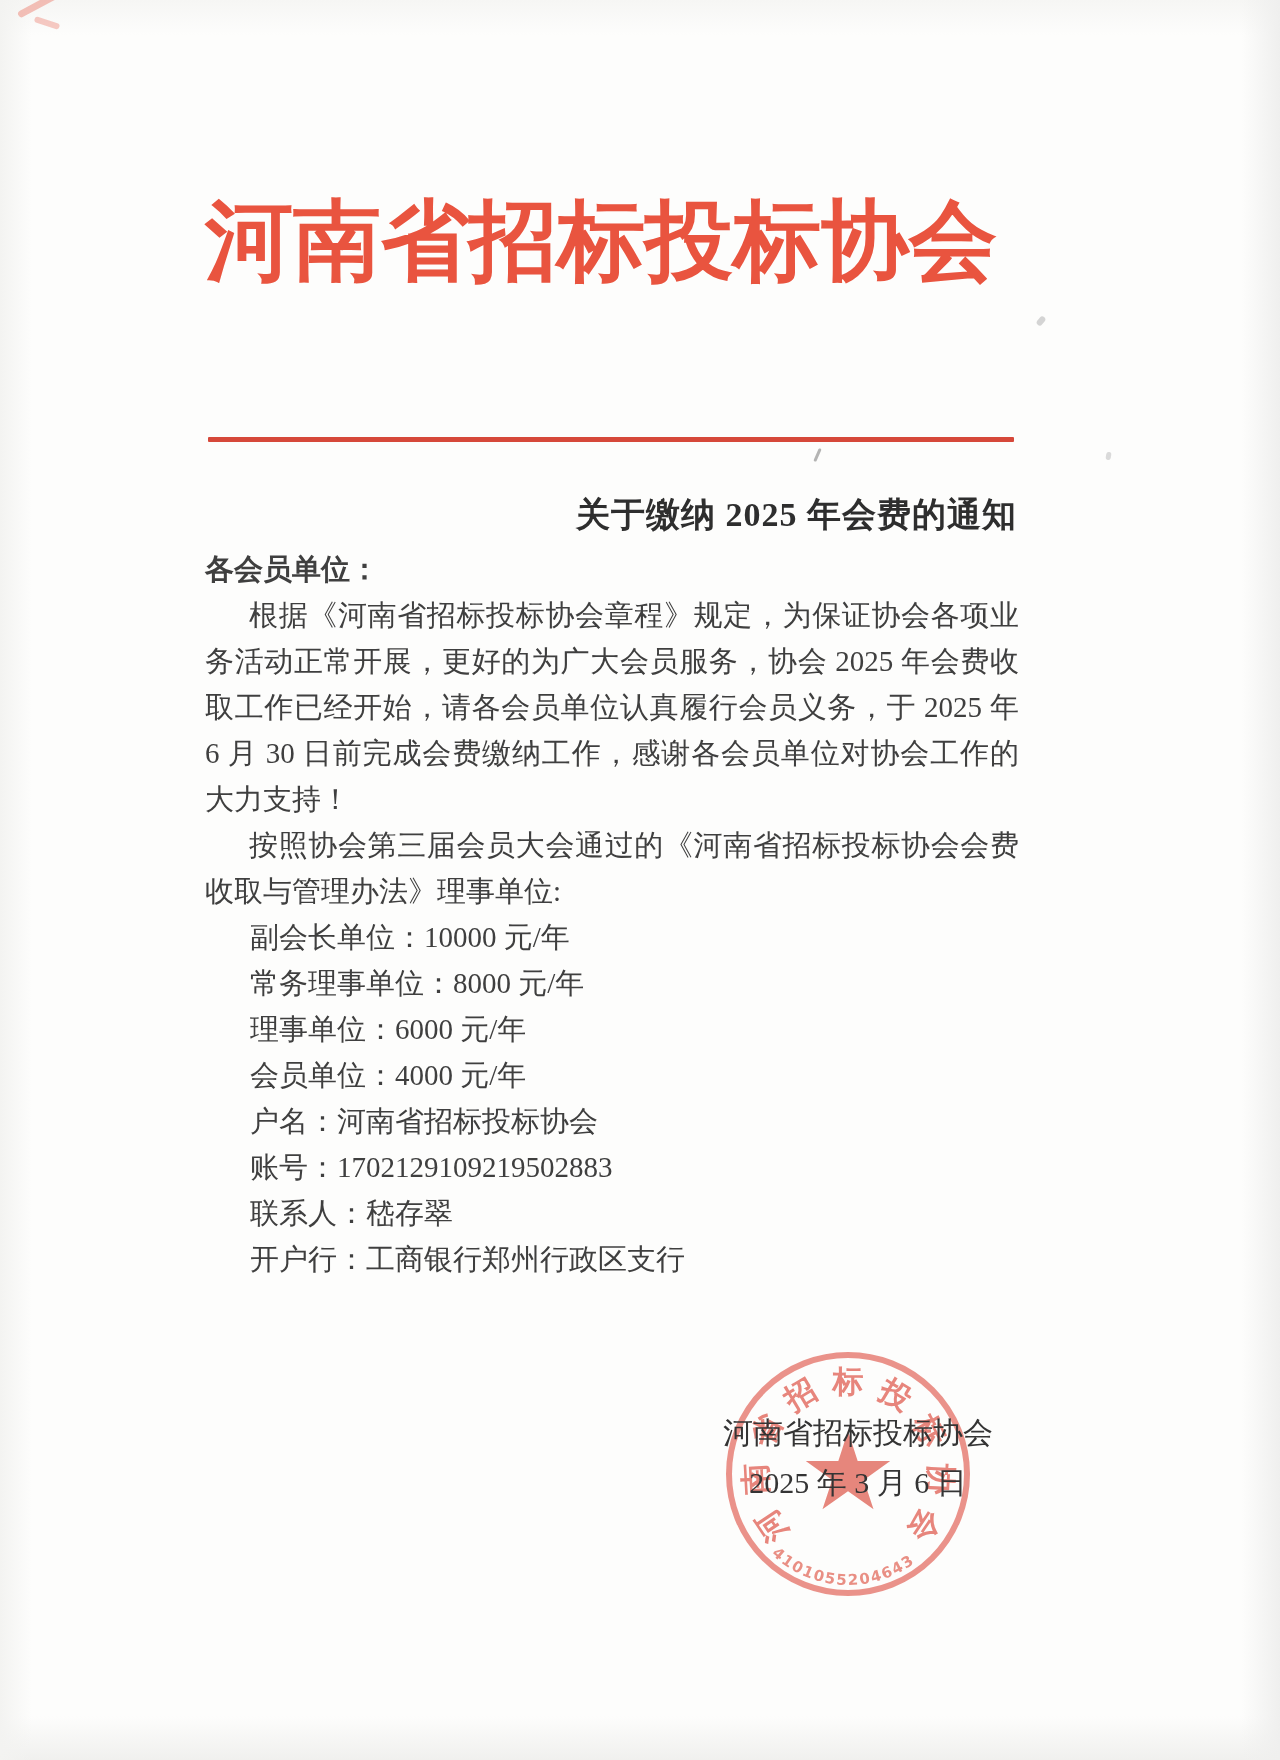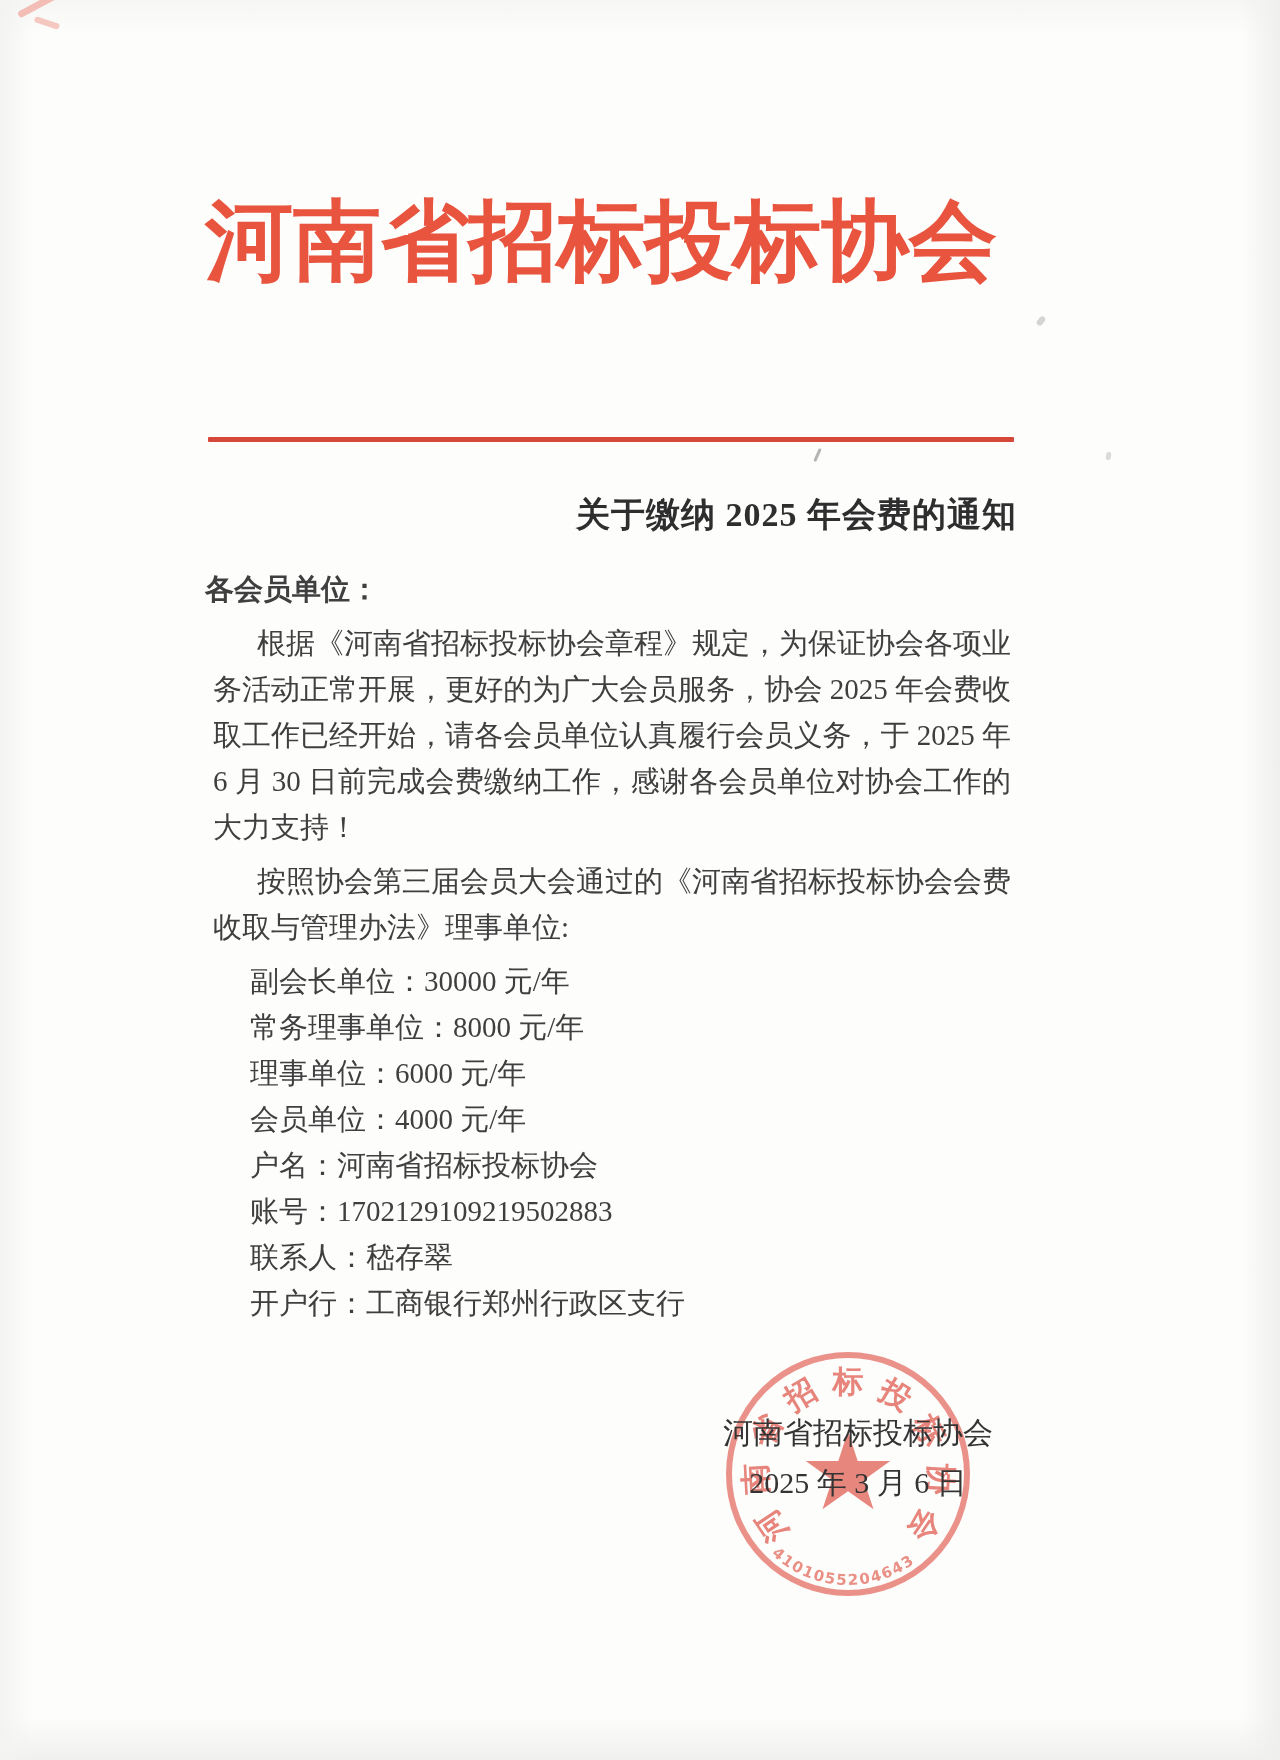--- a/index.html
+++ b/index.html
@@ -23,26 +23,26 @@
   .red-rule{
     position:absolute;left:208px;top:437px;width:806px;height:5px;
     background:#d6483a;border-radius:1px;
   }
   .doc-title{
     position:absolute;left:205px;top:492px;width:812px;
     font-size:34px;font-weight:700;color:#2e2e2e;text-align:right;
     letter-spacing:1px;
   }
   .content{
-    position:absolute;left:205px;top:566px;width:814px;
+    position:absolute;left:205px;top:546px;width:814px;
     font-size:29px;line-height:46px;color:#3f3f3f;
     text-align:justify;
   }
   .salutation{font-weight:600;}
-  .para{margin:8px;text-indent:44px;}
+  .para{margin:0;text-indent:44px;}
   .detail-line{padding-left:45px;white-space:nowrap;}
   .signature{
     position:absolute;left:690px;top:1408px;width:336px;
     text-align:center;font-size:30px;line-height:50px;color:#343434;
     z-index:3;
   }
   
   .seal{
     position:absolute;left:726px;top:1352px;width:244px;height:244px;
     z-index:2;filter:blur(0.4px);opacity:0.92;
@@ -83,21 +83,21 @@
 <div class="letterhead">河南省招标投标协会</div>
 
 <div class="red-rule"></div>
 
 <div class="doc-title">关于缴纳 2025 年会费的通知</div>
 
 <div class="content">
   <div class="salutation">各会员单位：</div>
   <p class="para">根据《河南省招标投标协会章程》规定，为保证协会各项业务活动正常开展，更好的为广大会员服务，协会 2025 年会费收取工作已经开始，请各会员单位认真履行会员义务，于 2025 年 6 月 30 日前完成会费缴纳工作，感谢各会员单位对协会工作的大力支持！</p>
   <p class="para">按照协会第三届会员大会通过的《河南省招标投标协会会费收取与管理办法》理事单位:</p>
-  <div class="detail-line">副会长单位：30000 元/年</div>
+  <div class="detail-line">副会长单位：10000 元/年</div>
   <div class="detail-line">常务理事单位：8000 元/年</div>
   <div class="detail-line">理事单位：6000 元/年</div>
   <div class="detail-line">会员单位：4000 元/年</div>
   <div class="detail-line">户名：河南省招标投标协会</div>
   <div class="detail-line">账号：1702129109219502883</div>
   <div class="detail-line">联系人：嵇存翠</div>
   <div class="detail-line">开户行：工商银行郑州行政区支行</div>
 </div>
 
 <div class="seal">

